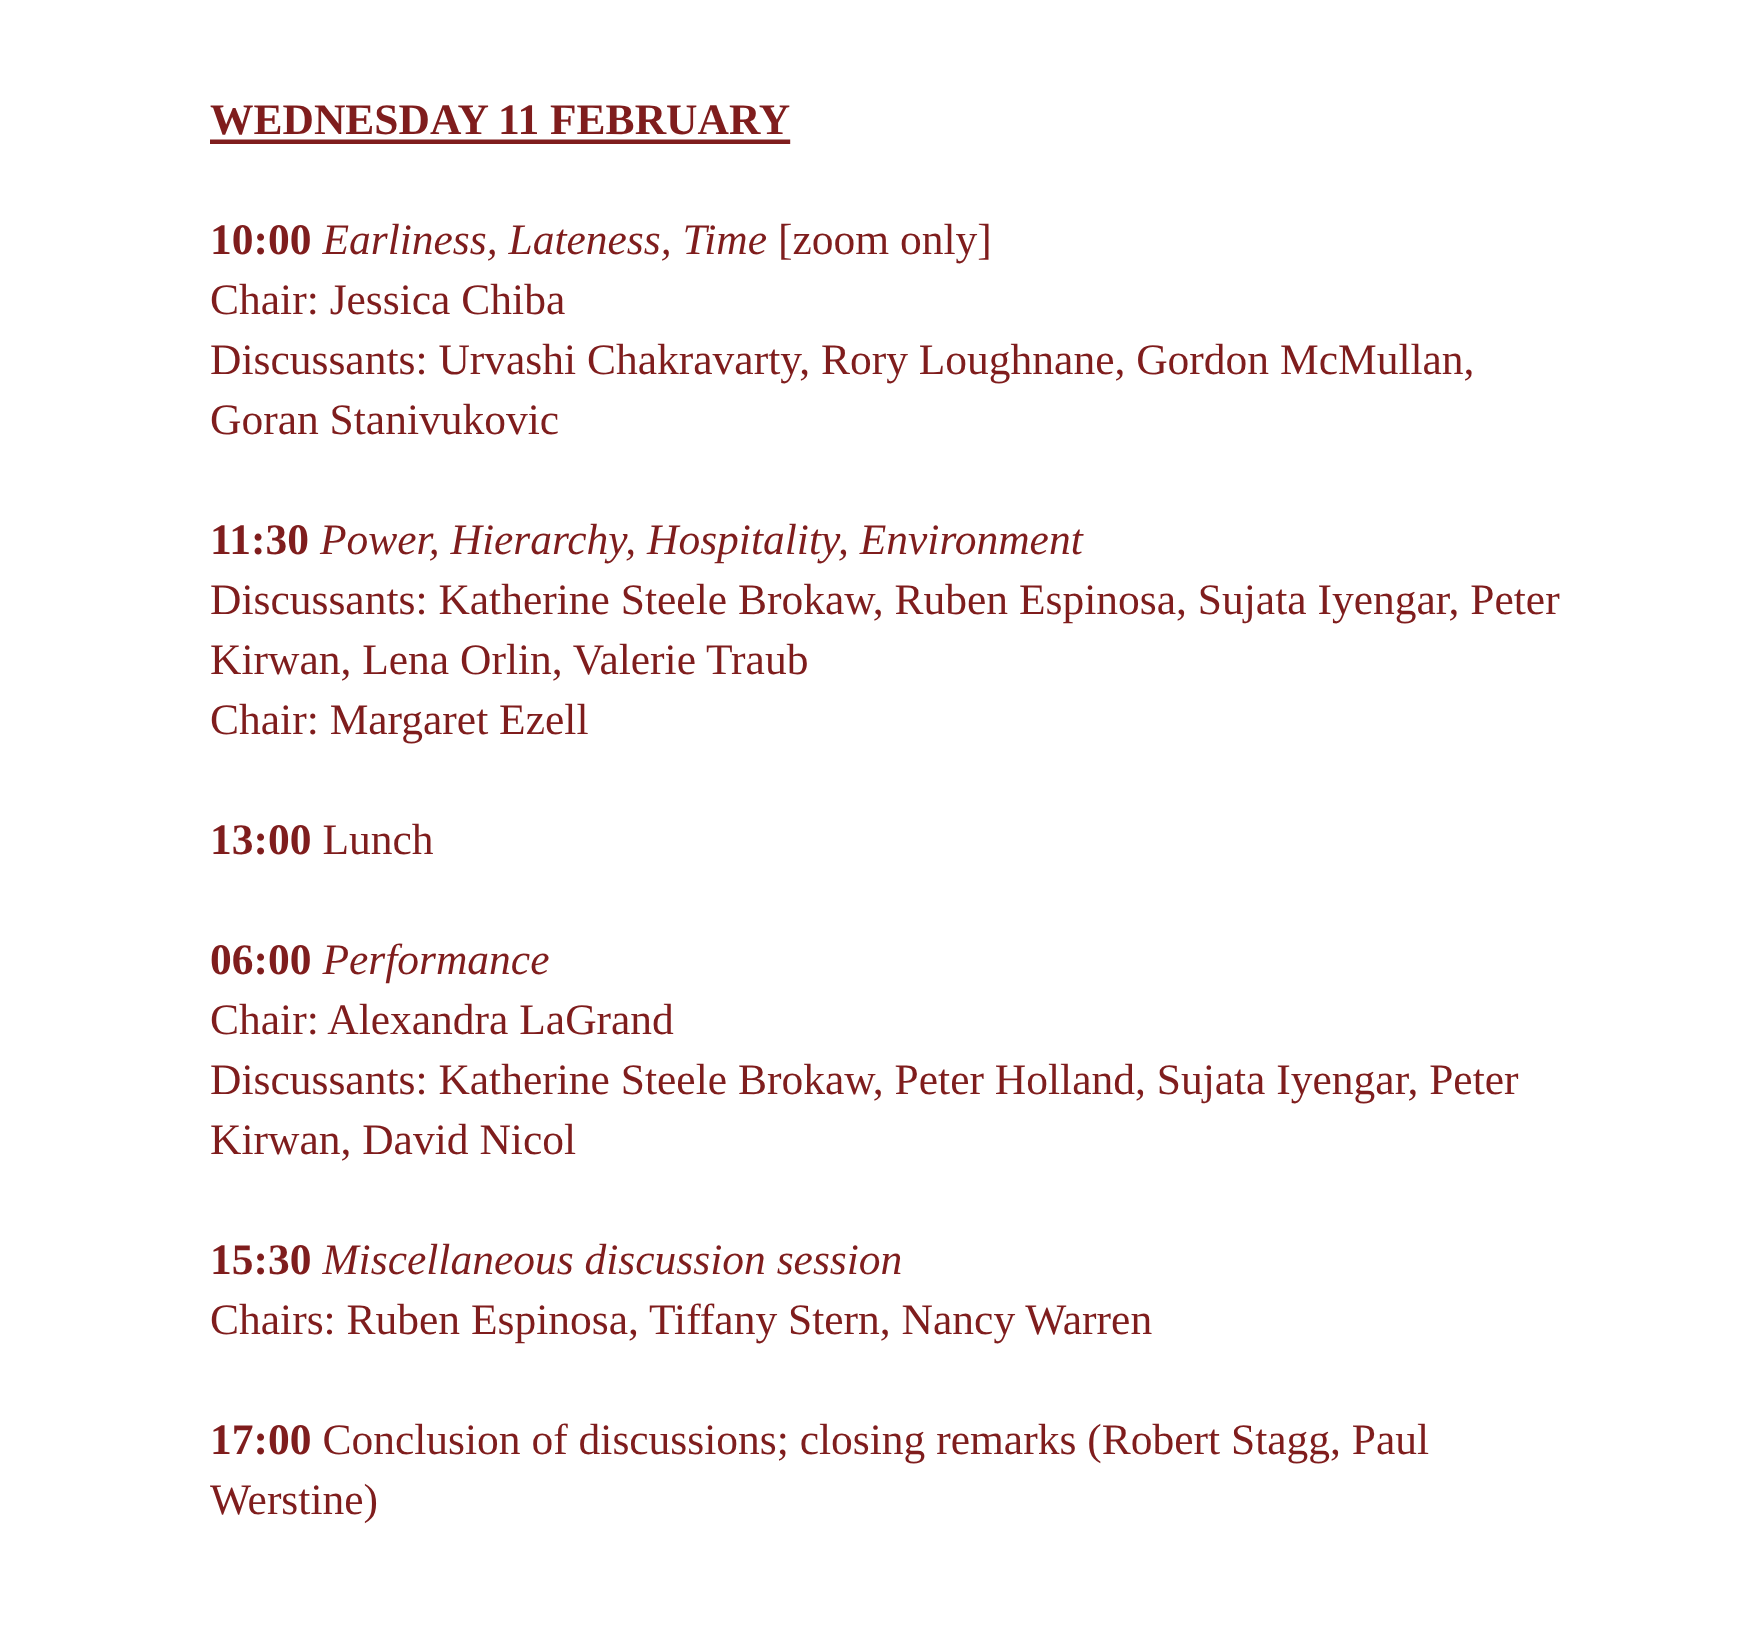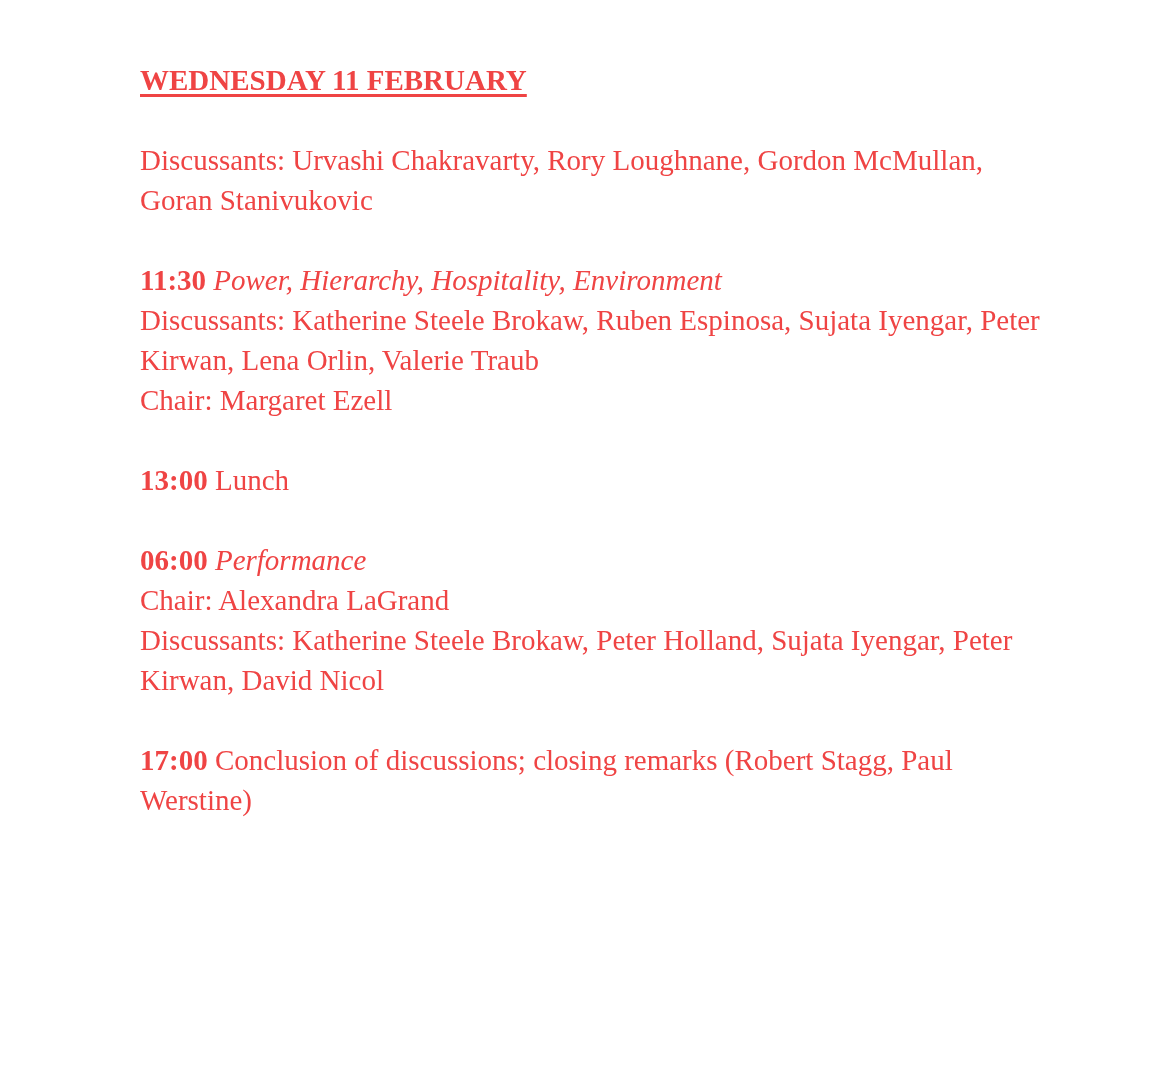--- a/index.html
+++ b/index.html
@@ -10,21 +10,21 @@
   body {
     width: 1170px;
     height: 1084px;
     overflow: hidden;
   }
   .page {
     box-sizing: border-box;
     padding: 60px 0 0 140px;
     width: 1170px;
     height: 1084px;
-    color: #ef4444;
+    color: #7f1d1d;
     font-family: "Liberation Serif", "DejaVu Serif", serif;
     font-size: 29px;
     line-height: 40px;
   }
   .heading {
     font-weight: bold;
     text-decoration: underline;
     text-decoration-thickness: 2.5px;
     text-underline-offset: 4px;
     margin: 0;
@@ -48,37 +48,43 @@
   }
 </style>
 </head>
 <body>
 
 <div class="page">
 
   <p class="heading">WEDNESDAY 11 FEBRUARY</p>
 
   <div class="session">
+    <div class="line"><span class="time">10:00</span> <span class="session-title">Earliness, Lateness, Time</span> <span class="plain">[zoom only]</span></div>
+    <div class="line"><span>Chair:</span> <span>Jessica Chiba</span></div>
     <div class="line"><span>Discussants:</span> <span>Urvashi Chakravarty, Rory Loughnane, Gordon McMullan, Goran Stanivukovic</span></div>
   </div>
 
   <div class="session">
     <div class="line"><span class="time">11:30</span> <span class="session-title">Power, Hierarchy, Hospitality, Environment</span></div>
     <div class="line"><span>Discussants:</span> <span>Katherine Steele Brokaw, Ruben Espinosa, Sujata Iyengar, Peter Kirwan, Lena Orlin, Valerie Traub</span></div>
     <div class="line"><span>Chair:</span> <span>Margaret Ezell</span></div>
   </div>
 
   <div class="session">
     <div class="line"><span class="time">13:00</span> <span class="plain">Lunch</span></div>
   </div>
 
   <div class="session">
     <div class="line"><span class="time">06:00</span> <span class="session-title">Performance</span></div>
     <div class="line"><span>Chair:</span> <span>Alexandra LaGrand</span></div>
     <div class="line"><span>Discussants:</span> <span>Katherine Steele Brokaw, Peter Holland, Sujata Iyengar, Peter Kirwan, David Nicol</span></div>
   </div>
 
+  <div class="session">
+    <div class="line"><span class="time">15:30</span> <span class="session-title">Miscellaneous discussion session</span></div>
+    <div class="line"><span>Chairs:</span> <span>Ruben Espinosa, Tiffany Stern, Nancy Warren</span></div>
+  </div>
 
   <div class="session">
     <div class="line"><span class="time">17:00</span> <span class="plain">Conclusion of discussions; closing remarks (Robert Stagg, Paul Werstine)</span></div>
   </div>
 
 </div>
 
 </body></html>

